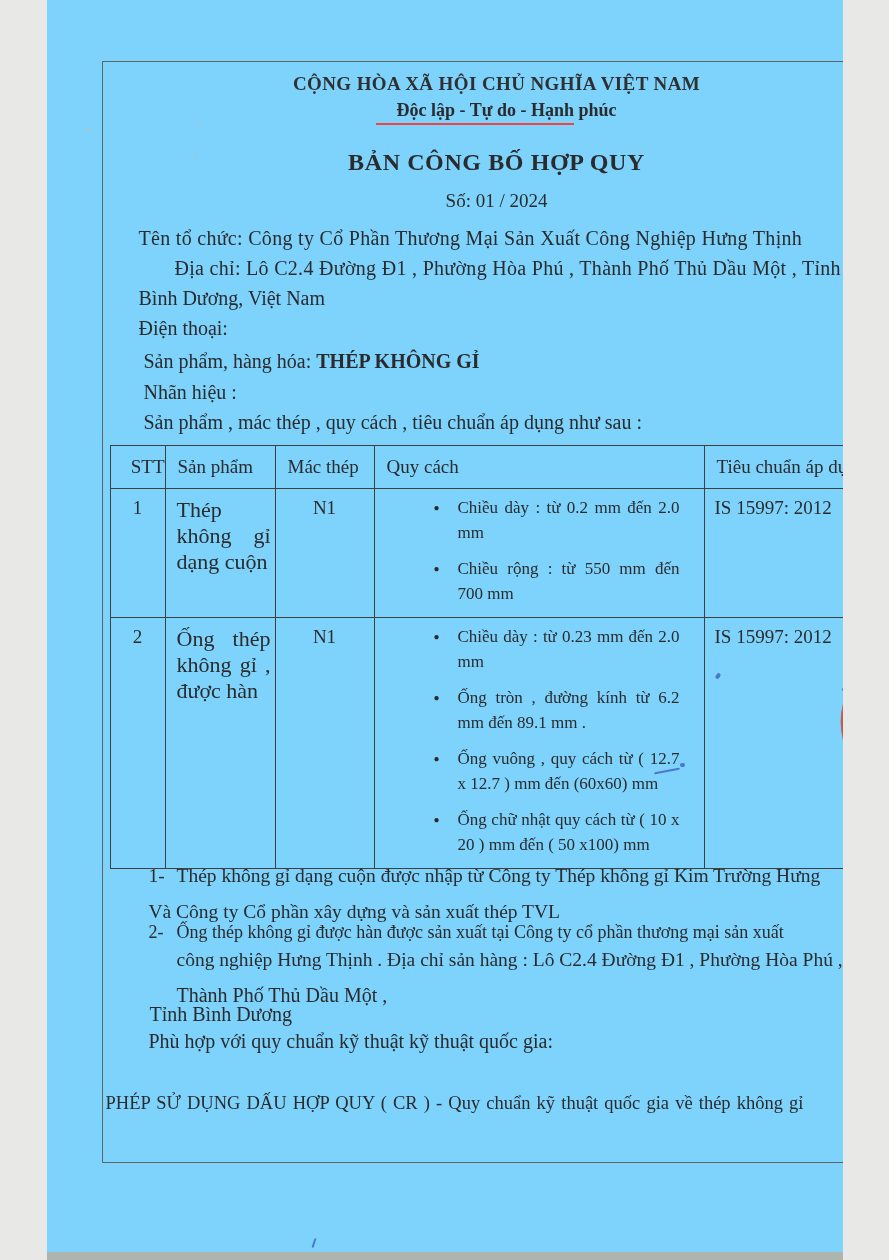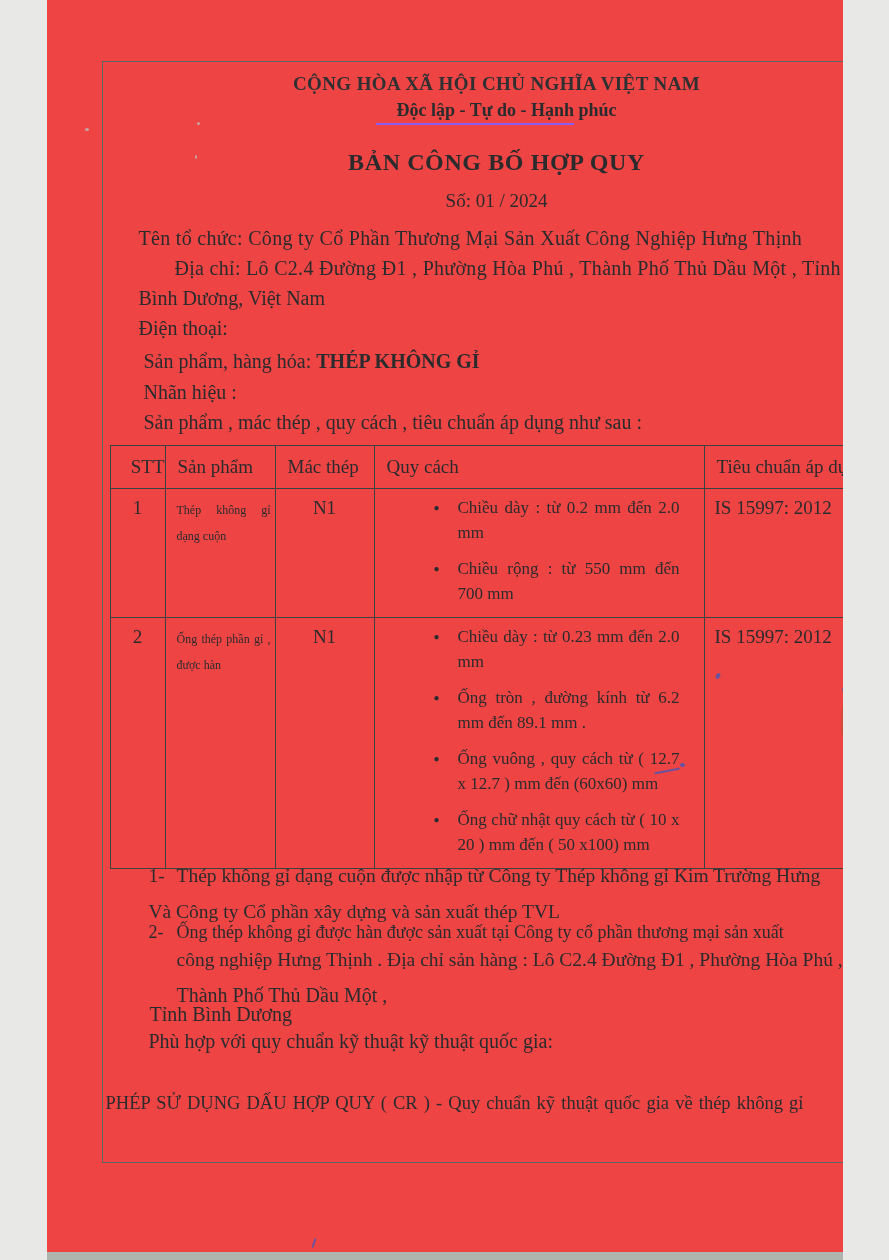--- a/index.html
+++ b/index.html
@@ -1,18 +1,18 @@
 <!DOCTYPE html>
 <html><head>
 <meta charset="utf-8">
 <style>
   html,body{margin:0;padding:0;background:#e8e8e6;}
   .page{
     position:relative; width:760px; height:1260px; margin:0 auto;
-    background:#ef4444; overflow:hidden;
+    background:#7dd3fc; overflow:hidden;
     font-family:"Liberation Serif","DejaVu Serif",serif;
     color:#2b2b2d;
     padding-left:36px;
   }
   .frame{
     position:absolute; left:55px; top:61px; width:789px; height:1100px;
     border:1.5px solid #63635f; background:transparent;
   }
   
   .scan-edge-right{
@@ -23,41 +23,41 @@
   .scan-edge-bottom{
     position:absolute; left:0; top:1252px; width:889px; height:8px;
     background:#aeb4ae;
   }
   .speck{position:absolute; background:#bdbdb7; border-radius:50%; opacity:.8;}
   .pen-mark{position:absolute; background:#3c58bd; opacity:.75; border-radius:2px;}
   
   .hdr{position:absolute; left:55px; width:790px; text-align:center; white-space:nowrap;}
   .nat-title{top:73px; font-weight:bold; font-size:19px; letter-spacing:.4px; color:#303032;}
   .motto{top:100px; font-weight:bold; font-size:18px;}
-  .motto .u{border-bottom:2px solid #8b5cf6; padding-left:20px; padding-bottom:2px; display:inline-block;}
+  .motto .u{border-bottom:2px solid #ef4444; padding-left:20px; padding-bottom:2px; display:inline-block;}
   .doc-title{top:149px; font-weight:bold; font-size:24px; letter-spacing:.6px;}
   .doc-number{top:190px; font-size:19px;}
   
   .line{position:absolute; white-space:nowrap; font-size:20px; line-height:1.25;}
   .b{font-weight:bold;}
   
   table.spec{
     position:absolute; left:63px; top:445px; width:777px;
     border-collapse:collapse; table-layout:fixed;
     font-size:19px;
   }
   table.spec col.c1{width:55px;} table.spec col.c2{width:110px;}
   table.spec col.c3{width:99px;} table.spec col.c4{width:330px;}
   table.spec col.c5{width:183px;}
   table.spec th, table.spec td{border:1.5px solid #3f3f3f; vertical-align:top; font-weight:normal;}
   table.spec thead th{height:42px; vertical-align:middle; text-align:left; padding:0 0 0 12px;}
   table.spec thead th.ctr{text-align:right; padding:0;}
   tr.r1 td{height:96px;} tr.r2 td{height:232px;}
   td.stt{text-align:center; padding-top:8px;}
-  td.prod{padding:8px 4px 0 11px; text-align:justify; font-size:12px; line-height:26px;font-family:Liberation Serif, serif;}
+  td.prod{padding:8px 4px 0 11px; text-align:justify; font-size:22px; line-height:26px;font-family:Liberation Serif, serif;}
   td.grade{text-align:center; padding-top:8px;}
   td.std{padding:8px 4px 0 10px;}
   td.specs{padding:6px 0 0 0;}
   ul.spec-list{margin:0 0 0 57px; padding:0; width:248px; list-style:none;}
   ul.spec-list li{
     position:relative; padding-left:26px; margin-bottom:11px;
     font-size:17px; line-height:25px; text-align:justify;
   }
   ul.spec-list li::before{
     content:"●"; position:absolute; left:2px; top:0; font-size:10px; color:#2b2b2d;
@@ -114,21 +114,21 @@
         <td class="specs">
           <ul class="spec-list">
             <li>Chiều dày : từ 0.2 mm đến 2.0 mm</li>
             <li>Chiều rộng : từ 550 mm đến 700 mm</li>
           </ul>
         </td>
         <td class="std">IS 15997: 2012</td>
       </tr>
       <tr class="r2">
         <td class="stt">2</td>
-        <td class="prod">Ống thép phần gỉ , được hàn</td>
+        <td class="prod">Ống thép không gỉ , được hàn</td>
         <td class="grade">N1</td>
         <td class="specs">
           <ul class="spec-list">
             <li>Chiều dày : từ 0.23 mm đến 2.0 mm</li>
             <li>Ống tròn , đường kính từ 6.2 mm đến 89.1 mm .</li>
             <li>Ống vuông , quy cách từ ( 12.7 x 12.7 ) mm đến (60x60) mm</li>
             <li>Ống chữ nhật quy cách từ ( 10 x 20 ) mm đến ( 50 x100) mm</li>
           </ul>
         </td>
         <td class="std">IS 15997: 2012</td>

